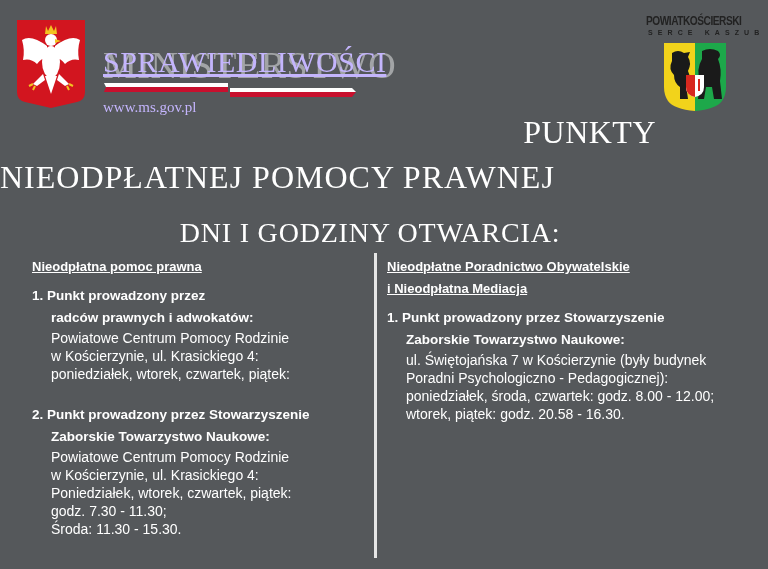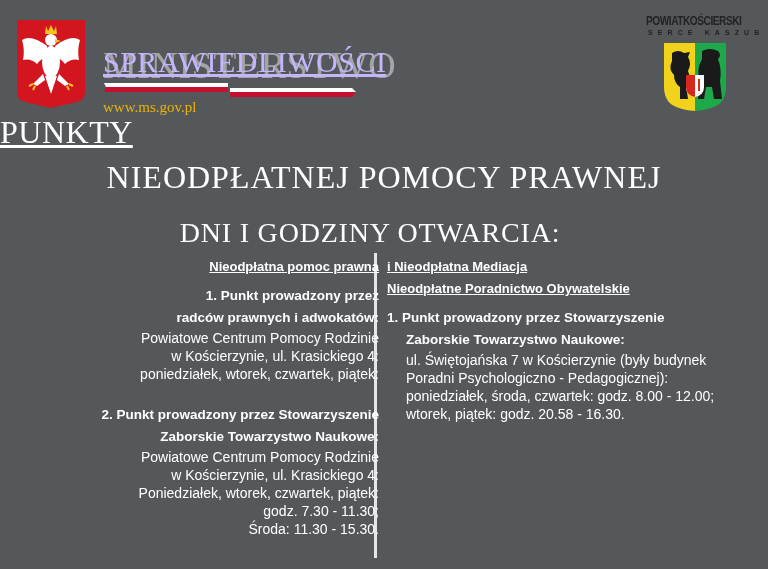--- a/index.html
+++ b/index.html
@@ -23,61 +23,61 @@
     }
     .ms-line2 {
       left: 103px; top: 47px;
       font-family: "Liberation Serif", serif;
       font-size: 30px; color: #c4b5fd; letter-spacing: 0.5px; line-height: 30px; text-decoration: underline;
     }
     .flag-bars { left: 104px; top: 82px; width: 252px; height: 16px; }
     .ms-url {
       left: 103px; top: 99px;
       font-family: "Liberation Serif", serif;
-      font-size: 15px; color: #eab308;
+      font-size: 15px; color: #c4b5fd;
     }
 
     
     .powiat-name {
       left: 646px; top: 14px; width: 100px;
       font-family: "Liberation Sans", sans-serif;
       font-weight: bold; font-size: 13px; color: #222; letter-spacing: -0.6px;
       transform: scaleX(0.78); transform-origin: left top; white-space: nowrap;
       line-height: 14px;
     }
     .powiat-sub {
       left: 648px; top: 29px; width: 100px;
       font-size: 7px; color: #222; letter-spacing: 5.1px; font-weight: bold;
       white-space: nowrap;
     }
     .powiat-shield { left: 664px; top: 43px; width: 62px; height: 68px; }
 
     
     .title1 {
-      left: 0; width: 656px; top: 112px; text-align: left;
+      left: 0; width: 656px; top: 112px; text-align: right;
       font-family: "Liberation Serif", serif;
-      font-size: 32px; line-height: 40px; letter-spacing: 0.5px; text-decoration: underline;
+      font-size: 32px; line-height: 40px; letter-spacing: 0.5px;
     }
     .title2 {
-      left: 0; width: 768px; top: 157px; text-align: center;
+      left: 0; width: 768px; top: 157px; text-align: left;
       font-family: "Liberation Serif", serif;
       font-size: 32px; line-height: 40px; letter-spacing: 1px;
     }
     .title3 {
       left: 0; width: 740px; top: 215px; text-align: center;
       font-family: "Liberation Serif", serif;
       font-size: 28px; line-height: 36px; letter-spacing: 0.8px;
     }
 
     
     .divider {
       left: 374px; top: 253px; width: 3px; height: 305px; background: #e6e6e6;
     }
     .col { font-size: 13px; line-height: 17.5px; }
-    .col-left { left: 24px; top: 256px; width: 355px; text-align: right; }
+    .col-left { left: 32px; top: 256px; width: 355px; }
     .col-right { left: 387px; top: 256px; width: 375px; }
 
     .section-head {
       font-weight: bold; text-decoration: underline; font-size: 13px; line-height: 22px;
     }
     .point-head { font-weight: bold; font-size: 13.5px; line-height: 22px; margin-top: 7px; }
     .point-sub { font-weight: bold; font-size: 13.5px; line-height: 22px; padding-left: 19px; }
     .point-body { padding-left: 19px; font-size: 14px; line-height: 18px; }
     .body-line { white-space: nowrap; }
     .spacer { height: 14px; }
@@ -166,22 +166,22 @@
       <div class="body-line">Powiatowe Centrum Pomocy Rodzinie</div>
       <div class="body-line">w Kościerzynie, ul. Krasickiego 4:</div>
       <div class="body-line">Poniedziałek, wtorek, czwartek, piątek:</div>
       <div class="body-line">godz. 7.30 - 11.30;</div>
       <div class="body-line">Środa: 11.30 - 15.30.</div>
     </div>
   </div>
 </div>
 
 <div class="abs col col-right">
+  <div class="section-head">Nieodpłatne Poradnictwo Obywatelskie</div>
   <div class="section-head">i Nieodpłatna Mediacja</div>
-  <div class="section-head">Nieodpłatne Poradnictwo Obywatelskie</div>
 
   <div style="">
     <div class="point-head">1. Punkt prowadzony przez Stowarzyszenie</div>
     <div class="point-sub">Zaborskie Towarzystwo Naukowe:</div>
     <div class="point-body">
       <div class="body-line">ul. Świętojańska 7 w Kościerzynie (były budynek</div>
       <div class="body-line">Poradni Psychologiczno - Pedagogicznej):</div>
       <div class="body-line">poniedziałek, środa, czwartek: godz. 8.00 - 12.00;</div>
       <div class="body-line">wtorek, piątek: godz. 20.58 - 16.30.</div>
     </div>

